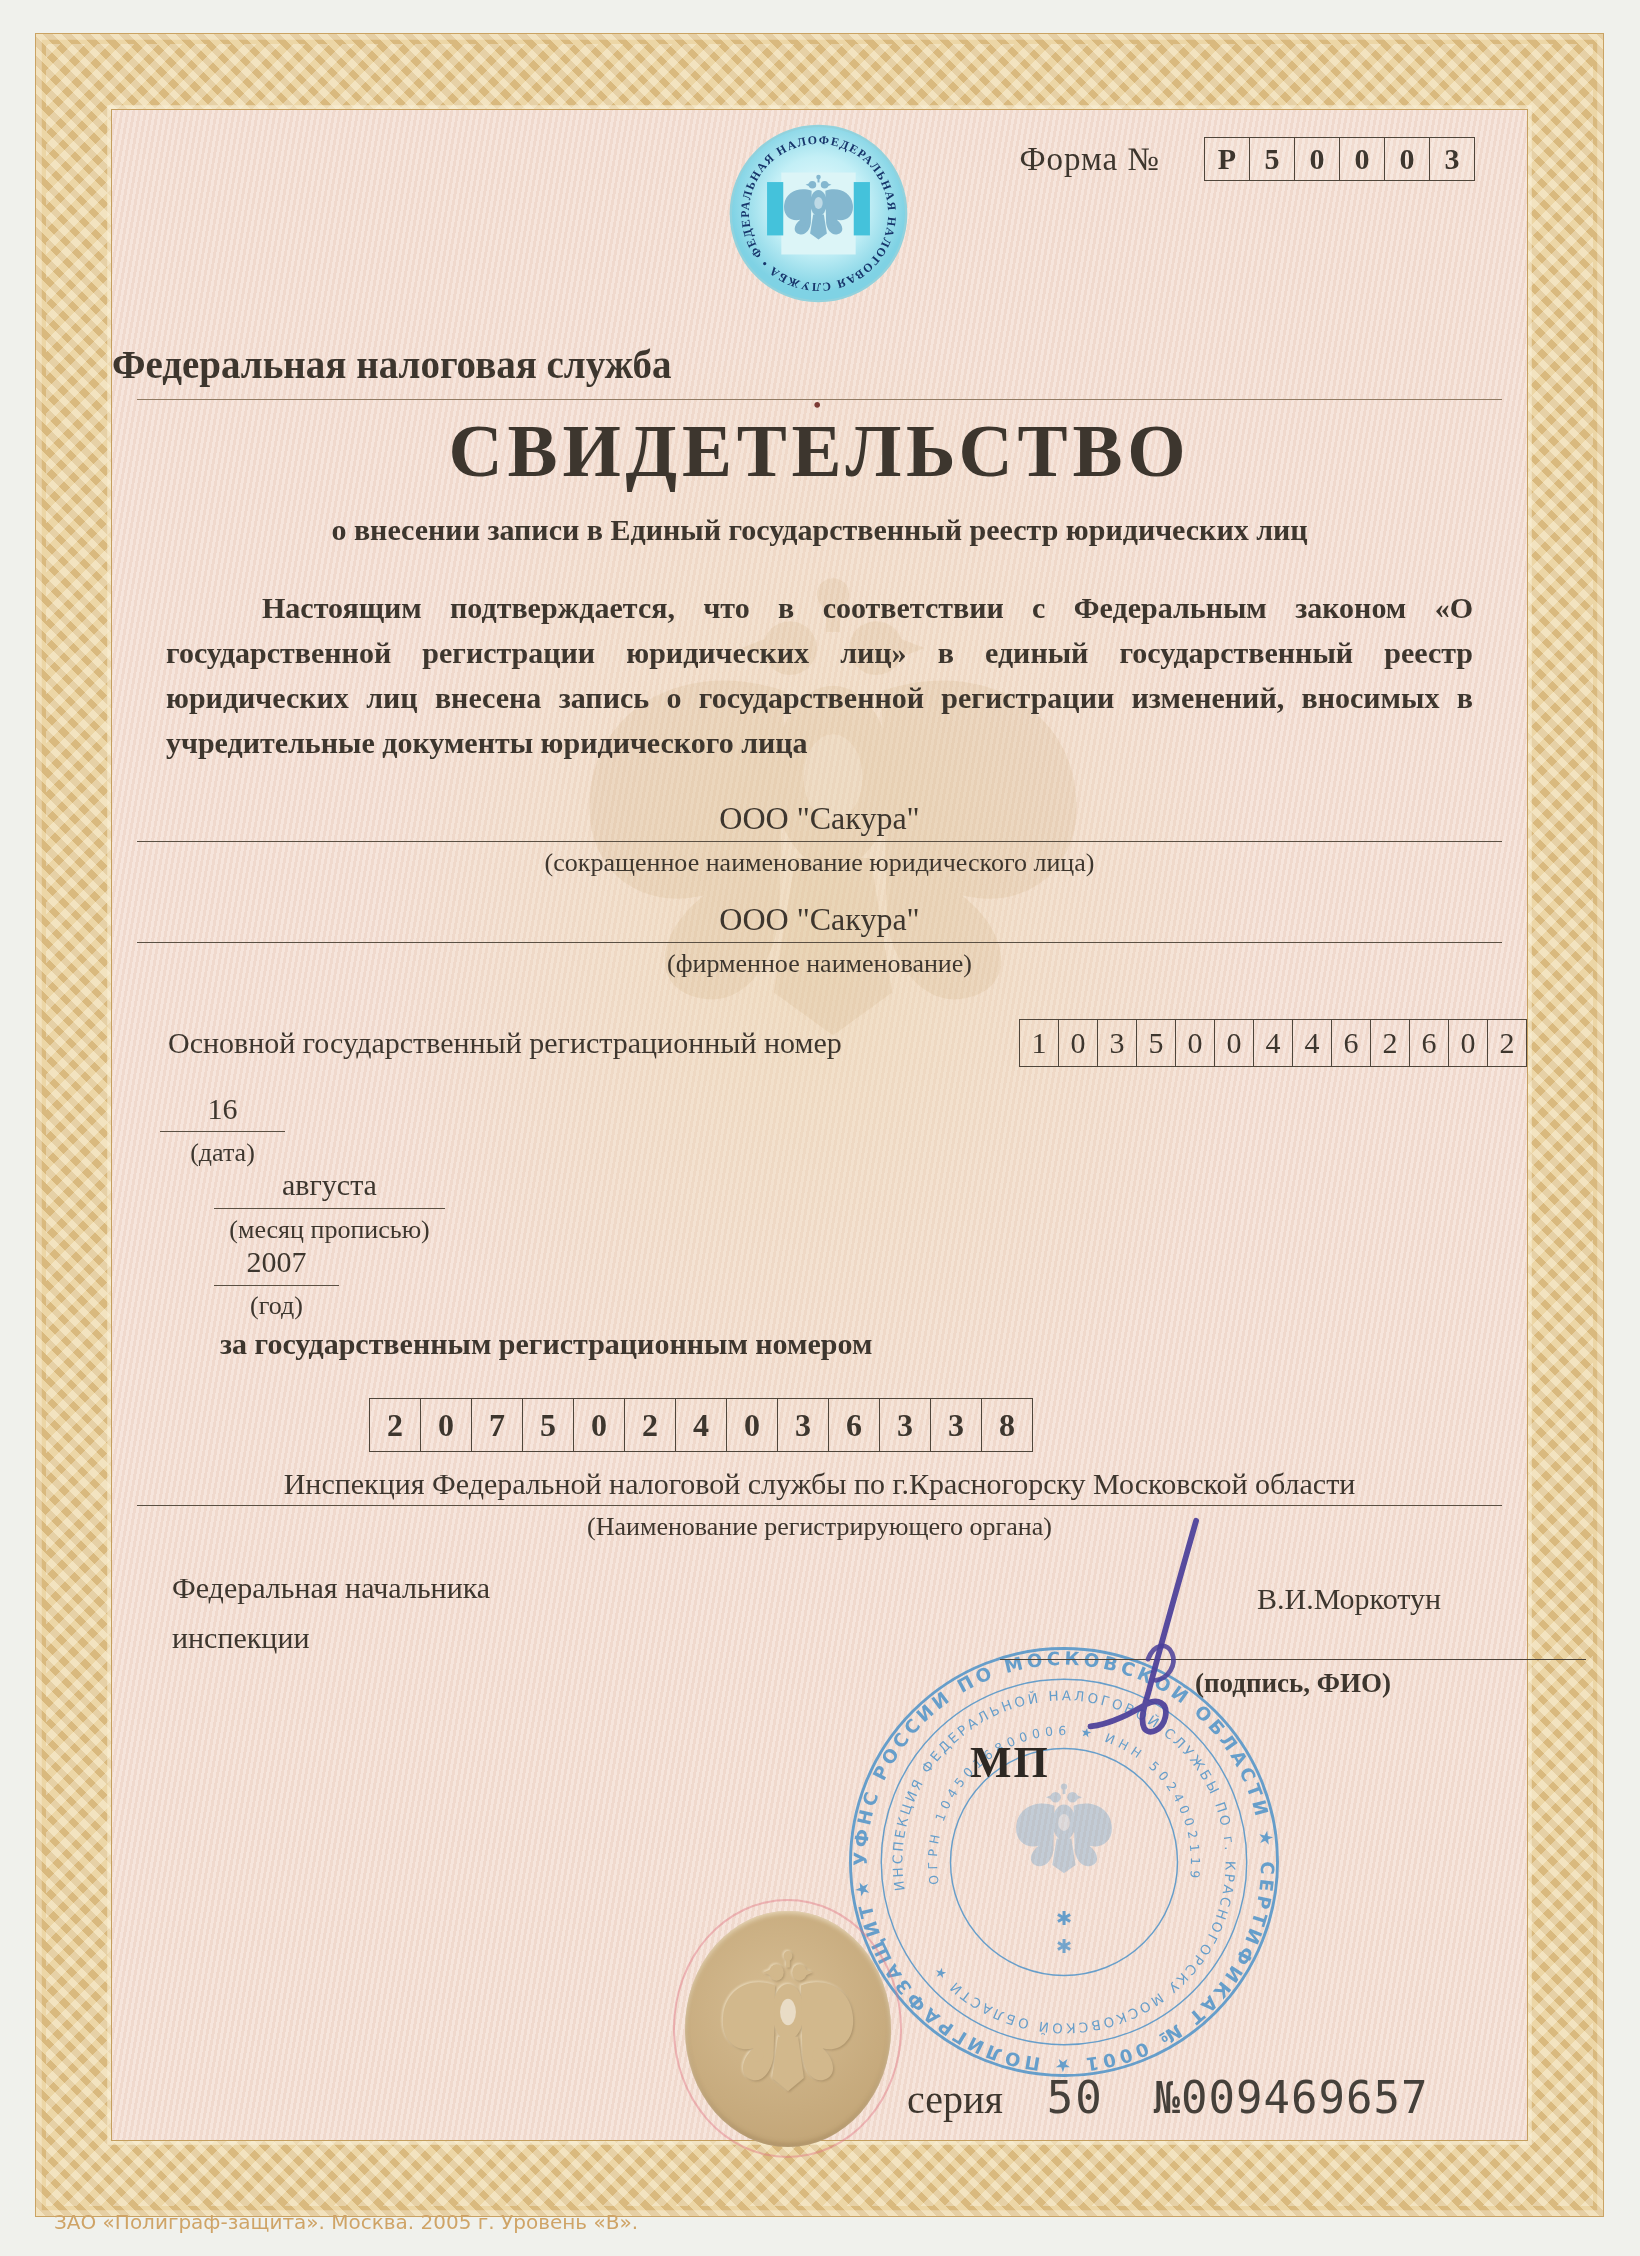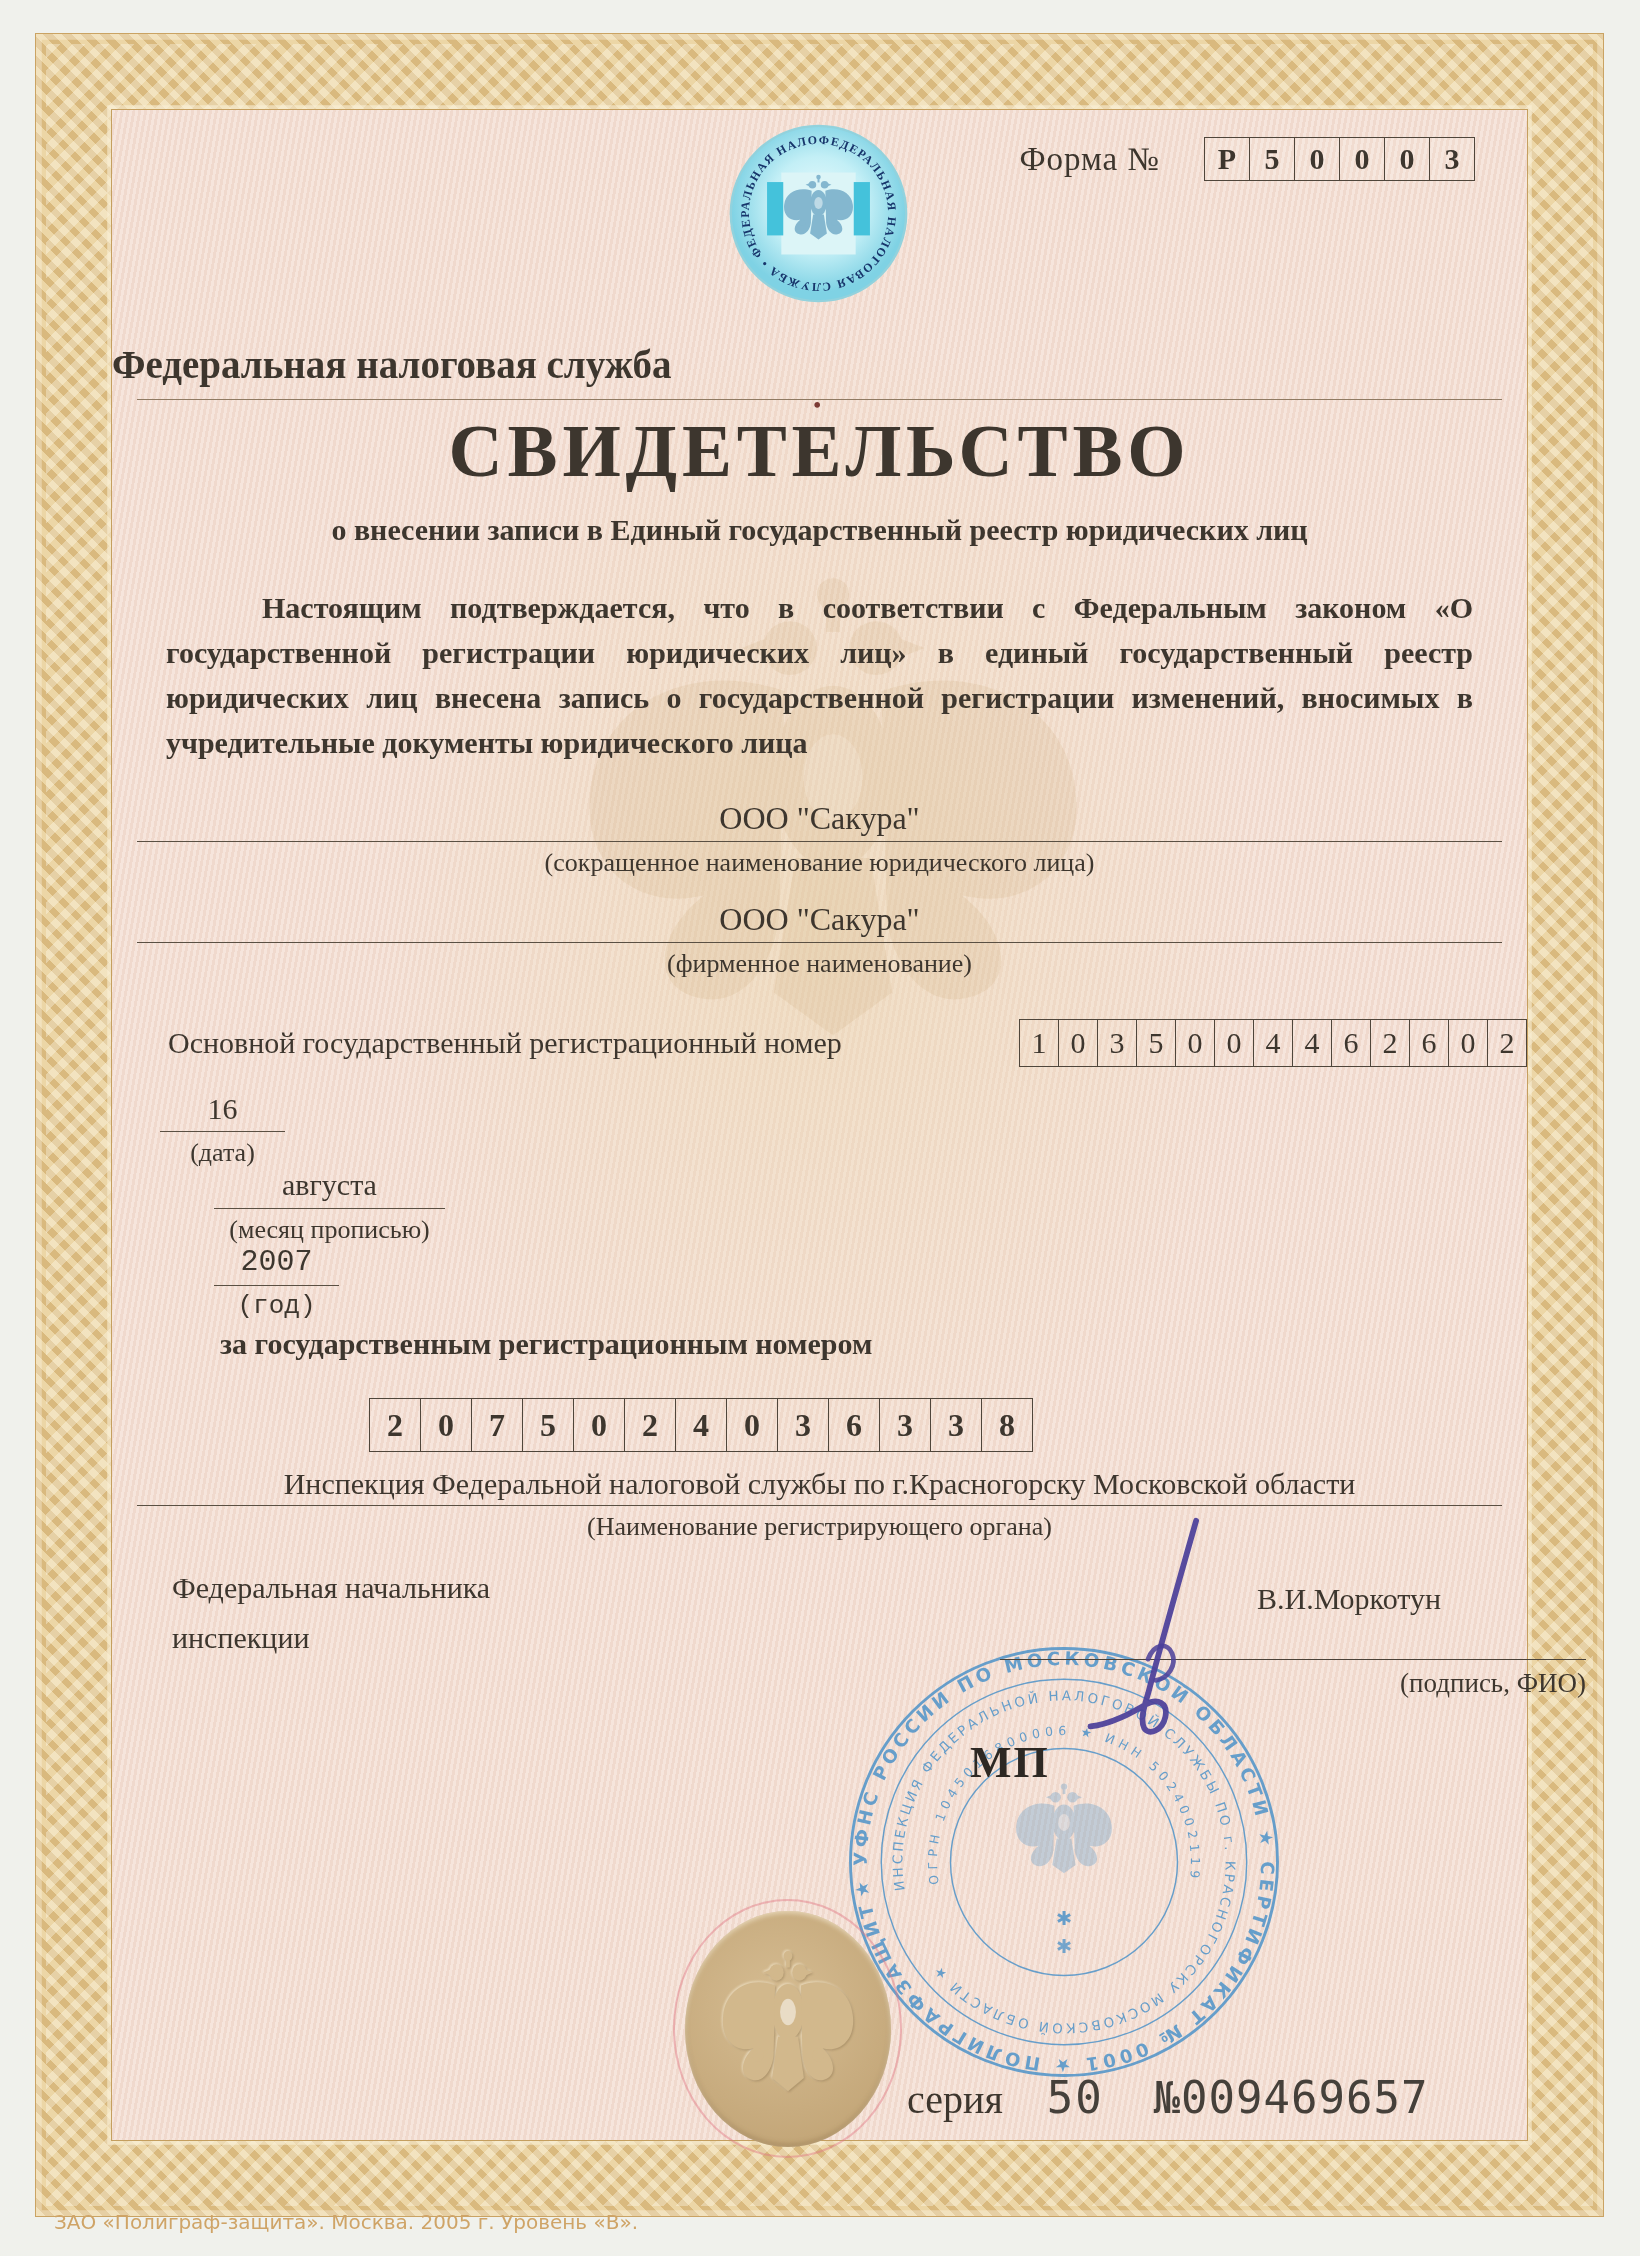--- a/index.html
+++ b/index.html
@@ -93,33 +93,33 @@
   .cells13 span:first-child{border-left:none;}
   .cells13.bold span{width:50px;height:52px;font-weight:bold;font-size:32px;}
 
   
   .date-row{display:flex;align-items:flex-start;margin:25px 0 0 48px;position:relative;z-index:3;flex-direction:column;}
   .d-field{text-align:center;}
   .d-field .value{font-size:30px;padding-bottom:5.8px;border-bottom:1.9px solid #5a5043;}
   .d-field .caption{font-size:26px;margin-top:5.8px;}
   .d-day{width:125px;}
   .d-month{width:231px;margin-left:54px;}
-  .d-year{width:125px;margin-left:54px;font-family:Liberation Mono, monospace;}
+  .d-year{width:125px;margin-left:54px;}
   .grn-label{font-size:30px;font-weight:bold;margin-left:60px;padding-top:5.8px;}
 
   .grn-boxes{margin:37px 0 0 257px;display:inline-flex;position:relative;z-index:3;}
 
   .f-authority{margin-top:15px;}
   .f-authority .value{font-size:30px;}
 
   
   .pos-text{position:absolute;left:60px;top:1453px;font-size:30px;line-height:1.65;z-index:4;}
   .sig-name{position:absolute;left:1145px;top:1472px;font-size:30px;z-index:4;}
   .sig-mark{position:absolute;left:961px;top:1405px;z-index:5;}
-  .sig-field{position:absolute;left:888px;top:1549px;width:586px;border-top:1.9px solid #4a4238;text-align:right;z-index:4;}
+  .sig-field{position:absolute;left:888px;top:1549px;width:586px;border-top:1.9px solid #4a4238;text-align:center;z-index:4;font-weight:bold;}
   .sig-field .caption{font-size:27px;margin-top:7.7px;}
   .stamp{position:absolute;left:726px;top:1526px;opacity:.85;z-index:3;}
   .mp{position:absolute;left:858px;top:1627px;font-size:44px;font-weight:bold;color:#2d2823;z-index:6;letter-spacing:1.9px;}
 
   
   .gold-seal-ring{
     position:absolute;left:561px;top:1789px;z-index:3;
     border:2.9px solid rgba(224,118,131,.45);border-radius:50%;padding:9.6px;
   }
   .gold-seal{

